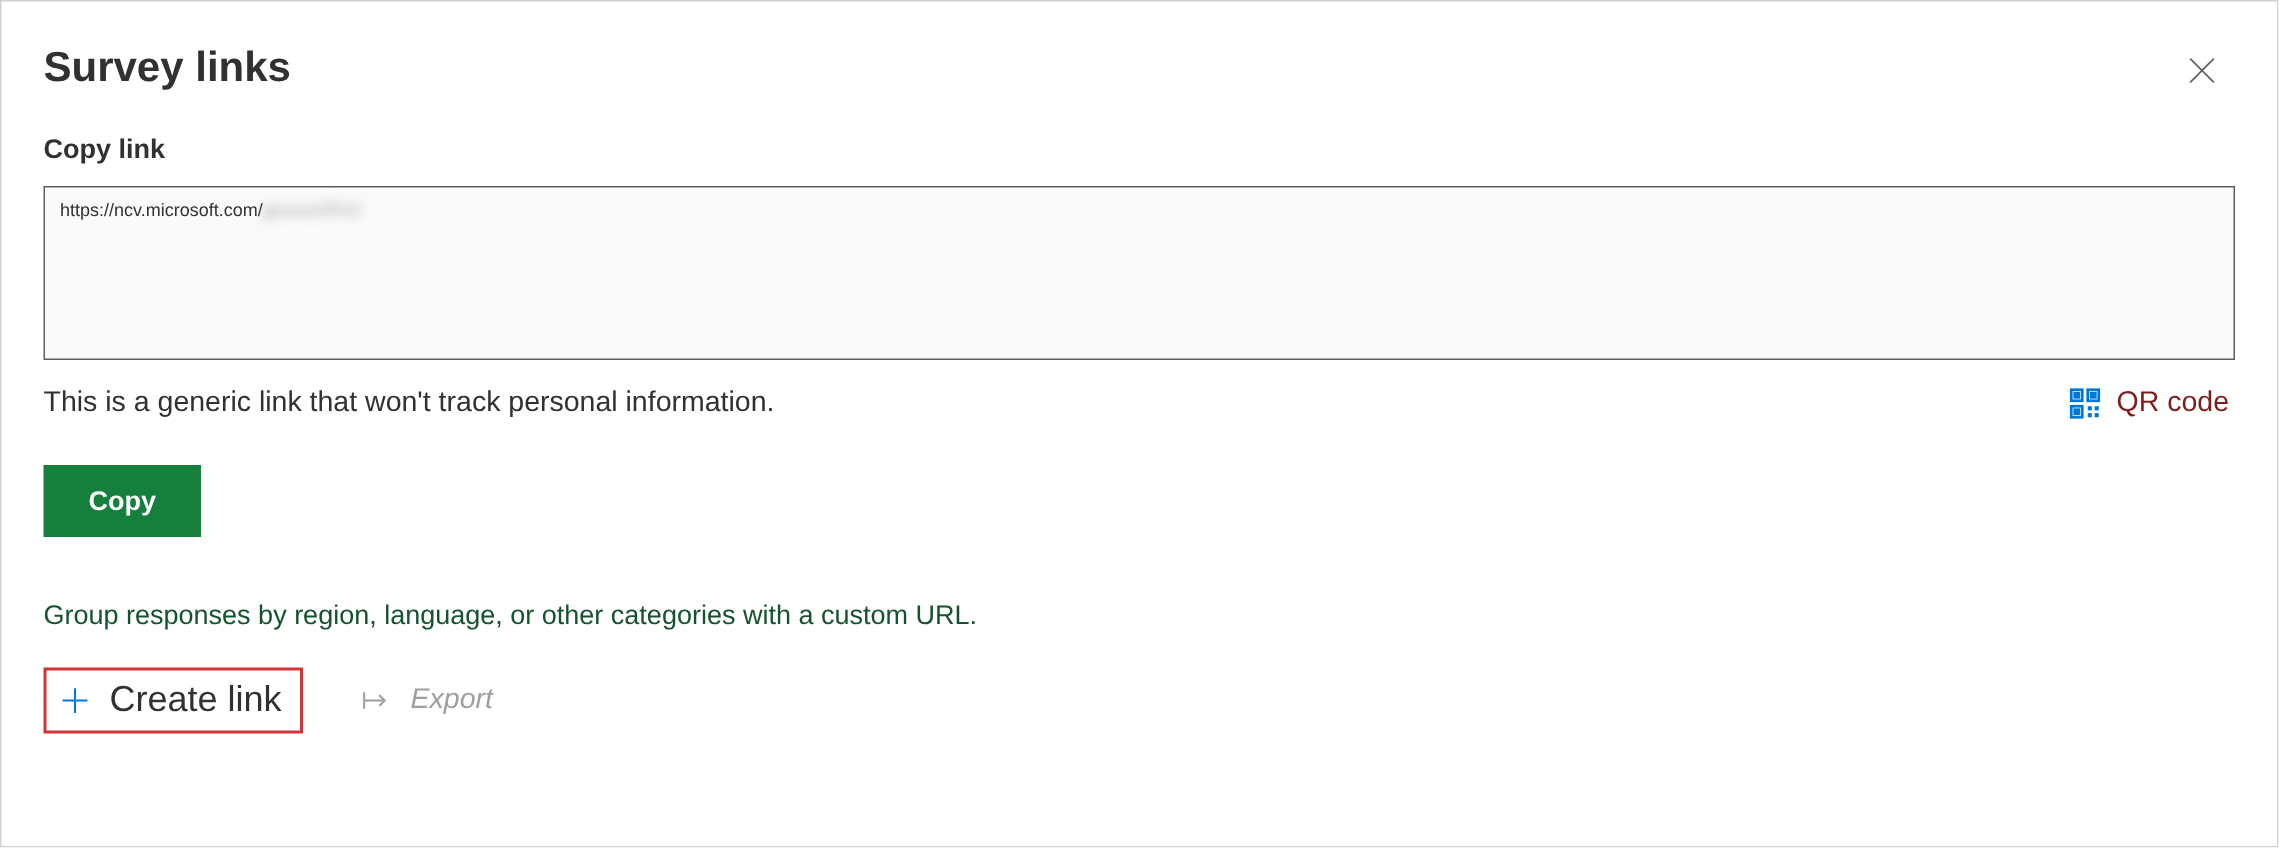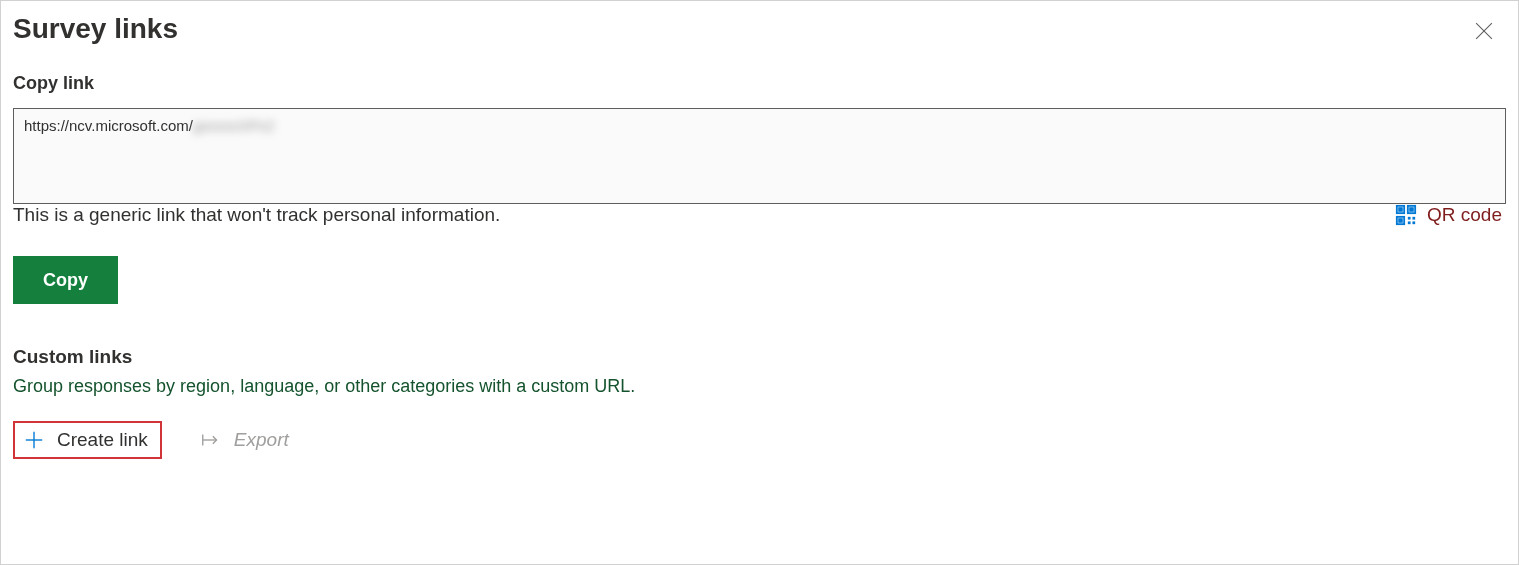--- a/index.html
+++ b/index.html
@@ -8,21 +8,21 @@
       padding: 0;
     }
     body {
       font-family: 'Segoe UI', -apple-system, sans-serif;
       background: #fff;
       color: #323130;
       font-size: 14px;
     }
     .panel {
       border: 1px solid #d1d1d1;
-      padding: 12px;
+      padding: 28px;
       width: 1519px;
       height: 565px;
       position: relative;
     }
     .header-row {
       display: flex;
       justify-content: space-between;
       align-items: flex-start;
       margin-bottom: 28px;
     }
@@ -47,26 +47,27 @@
       height: 18px;
     }
     .section-label {
       font-size: 18px;
       font-weight: 600;
       color: #323130;
       margin-bottom: 14px;
     }
     .link-content-wrap {
       width: 100%;
-      height: 96px;
+      height: 116px;
       border: 1px solid #605e5c;
       background: #fafafa;
       padding: 8px 10px;
-      font-size: 15px;
-      color: #323130;
+      font-size: 12px;
+      color: #323130;
+      margin-bottom: 18px;
       cursor: text;
     }
     .link-content-wrap .blur-part {
       filter: blur(4px);
       color: #999;
       user-select: none;
     }
     .helper-row {
       display: flex;
       justify-content: space-between;
@@ -131,21 +132,21 @@
     .create-link-btn .plus {
       color: #0078d4;
       display: flex;
       align-items: center;
     }
     .create-link-btn .plus svg {
       width: 22px;
       height: 22px;
     }
     .create-link-btn .label {
-      font-size: 19px;
+      font-size: 24px;
       color: #323130;
     }
     .export-btn {
       display: flex;
       align-items: flex-start;
       gap: 12px;
       cursor: default;
       color: #a19f9d;
       font-style: italic;
     }
@@ -193,21 +194,20 @@
         <rect x="19" y="14" width="3" height="3" fill="#0078d4" stroke="none"></rect>
         <rect x="14" y="19" width="3" height="3" fill="#0078d4" stroke="none"></rect>
         <rect x="19" y="19" width="3" height="3" fill="#0078d4" stroke="none"></rect>
       </svg>
       <span>QR code</span>
     </div>
   </div>
 
   <button class="copy-button">Copy</button>
 
-  <div class="custom-section-label">Custom links</div>
   <div class="custom-desc">Group responses by region, language, or other categories with a custom URL.</div>
 
   <div class="actions-row">
     <div class="create-link-btn">
       <span class="plus">
         <svg viewBox="0 0 24 24" fill="none" stroke="currentColor" stroke-width="1.5">
           <line x1="12" y1="3" x2="12" y2="21"></line>
           <line x1="3" y1="12" x2="21" y2="12"></line>
         </svg>
       </span>

